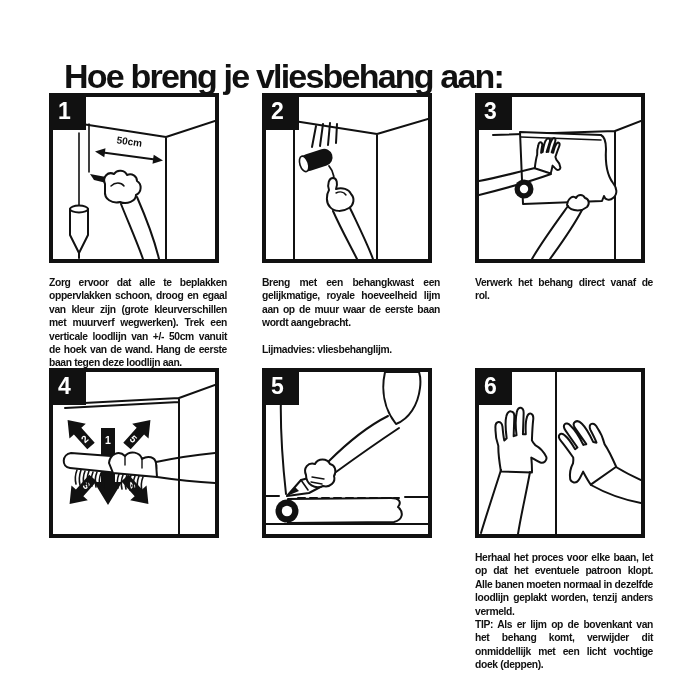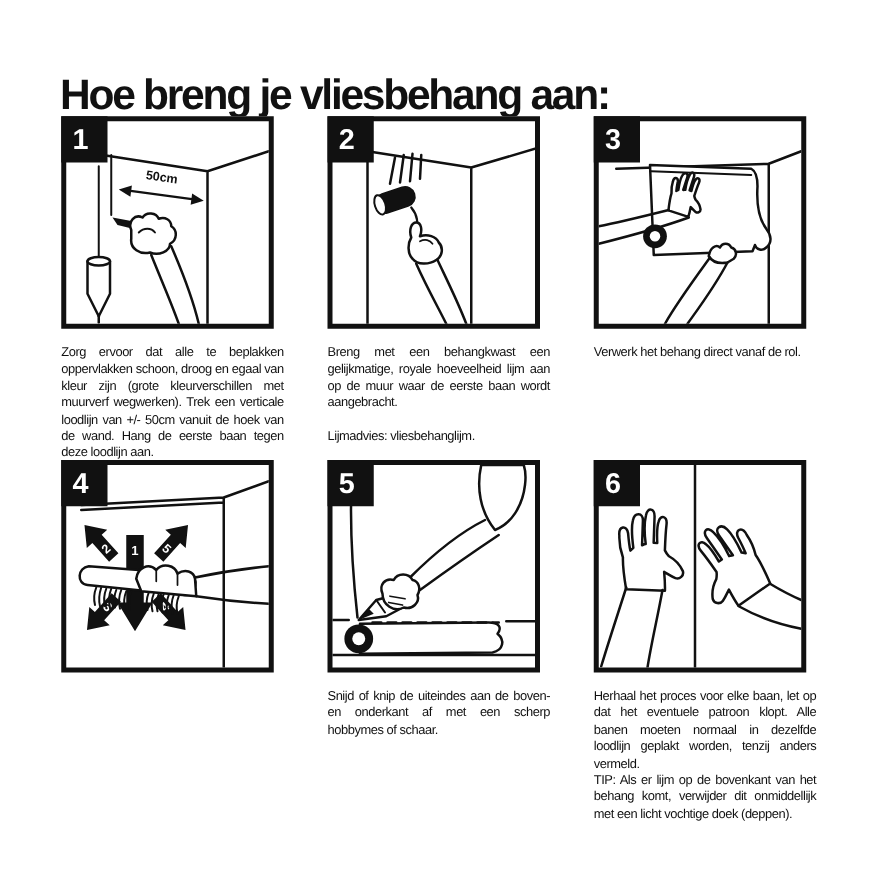--- a/index.html
+++ b/index.html
@@ -1,22 +1,22 @@
 <!DOCTYPE html>
 <html><head>
 <meta charset="utf-8">
 <style>
   html,body{margin:0;padding:0;background:#fff;}
   body{width:700px;height:700px;position:relative;font-family:"Liberation Sans",sans-serif;color:#111;overflow:hidden;}
-  .title{position:absolute;left:48px;top:34px;font-size:34px;font-weight:bold;letter-spacing:-1.8px;color:#111;white-space:nowrap;}
+  .title{position:absolute;left:64px;top:34px;font-size:34px;font-weight:bold;letter-spacing:-1.8px;color:#111;white-space:nowrap;}
   .step{position:absolute;width:178px;}
   .panel{position:relative;width:170px;height:170px;border:4px solid #111;box-sizing:border-box;background:#fff;}
   .panel svg{position:absolute;left:0;top:0;width:162px;height:162px;display:block;}
   .badge{position:absolute;top:-4px;left:-4px;width:37px;height:37px;background:#111;color:#fff;font-size:23px;font-weight:bold;display:flex;align-items:center;padding-left:9px;box-sizing:border-box;z-index:2;}
-  .caption{margin:13px 0 0 0;width:178px;font-size:10.3px;line-height:13.4px;font-weight:normal;text-align:justify;letter-spacing:-0.35px;white-space:pre-line;color:#111;}
+  .caption{margin:13px 0 0 0;width:178px;font-size:10.3px;line-height:13.4px;font-weight:bold;text-align:justify;letter-spacing:-0.35px;white-space:pre-line;color:#111;}
   .s1{left:49px;top:93px;} .s2{left:262px;top:93px;} .s3{left:475px;top:93px;}
   .s4{left:49px;top:368px;} .s5{left:262px;top:368px;} .s6{left:475px;top:368px;}
   svg text{font-family:"Liberation Sans",sans-serif;}
 </style>
 </head>
 <body>
 
 <svg width="0" height="0" style="position:absolute" aria-hidden="true">
   <defs>
     <path id="hand" d="M -14 0 C -16 -10 -17 -16 -17 -22 C -19 -27 -20 -33 -20 -37 C -21 -44 -15 -45 -14 -39 C -13.5 -35 -13 -31 -12 -27 C -11 -28 -10.5 -28.5 -10 -29 C -11 -35 -12 -43 -11 -48 C -10 -54 -4 -54 -4 -48 C -4 -43 -4 -36 -4 -31 C -3 -31.5 -2 -32 -1.5 -32 C -2.5 -38 -3 -47 -2 -52 C -1 -58 4 -57 4 -51 C 4 -45 4 -38 4 -33 C 5 -33 6 -33 6.5 -33 C 6 -39 6 -45 7 -48 C 8 -53 13 -52 12.5 -46 C 12 -40 12 -33 12 -28 C 13 -26 14 -25 15 -24 C 19 -22 23 -18 25 -14 C 26 -11 23 -8 20 -9 C 17 -10 14 -12 12 -13 C 12.5 -9 13 -4 13 0 Z"></path>
@@ -173,21 +173,20 @@
           <path stroke-width="1.6" d="M 35 108 L 42 118"></path>
           <path fill="#111" stroke="none" d="M 21 124 L 29 115 L 33 119 Z"></path>
         </g>
         <g>
           <path fill="#fff" d="M 40 103 C 37 96 42 90 49 92 C 52 86 61 86 64 92 C 69 93 71 99 68 104 C 70 110 64 116 57 114 C 49 118 40 112 40 103 Z"></path>
           <path stroke-width="1.4" d="M 46 105 L 58 107 M 45 110 L 56 112"></path>
         </g>
       </g>
     </svg>
   </div>
-  <p class="caption">Snijd of knip de uiteindes aan de boven- en onderkant af met een scherp hobbymes of schaar.</p>
 </div>
 
 <div class="step s6">
   <div class="panel">
     <div class="badge">6</div>
     <svg viewBox="0 0 162 162">
       <g stroke="#111" stroke-width="2" fill="none" stroke-linecap="round" stroke-linejoin="round">
         <path d="M 77 0 V 162"></path>
         <g>
           <use href="#hand" transform="translate(38,100) rotate(2) scale(1.15)" fill="#fff" stroke="#111" stroke-width="1.74"></use>

